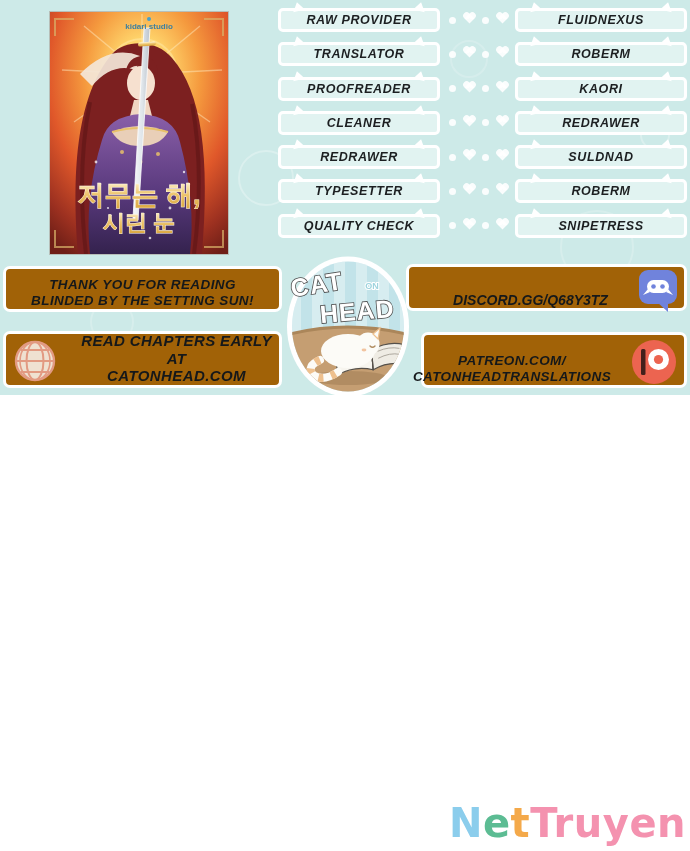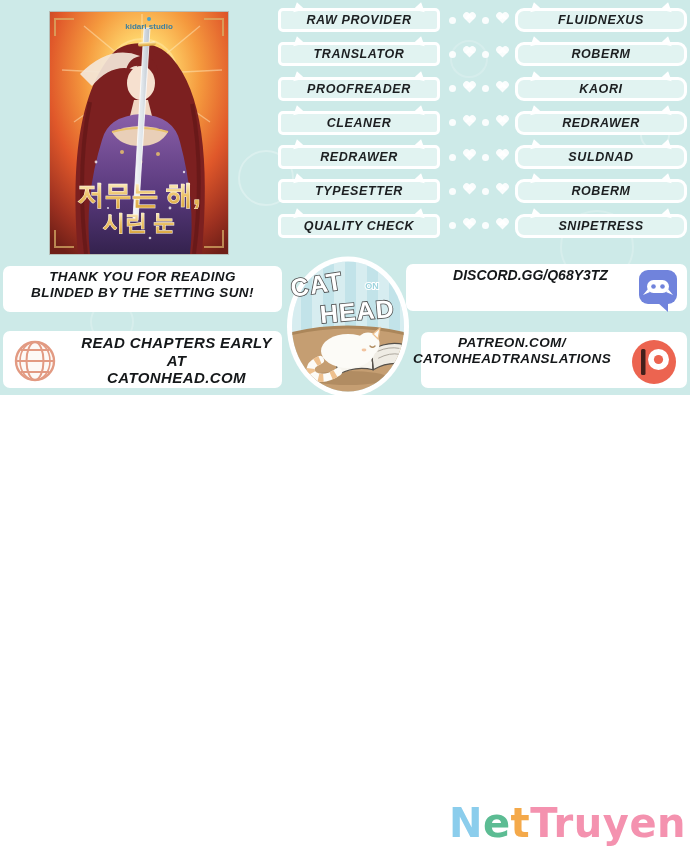--- a/index.html
+++ b/index.html
@@ -15,32 +15,32 @@
   
   .credits{position:absolute;left:278px;top:8px;width:409px;display:flex;flex-direction:column;gap:10.3px;}
   .credit-row{display:flex;align-items:center;height:24px;}
   .pill{position:relative;height:24px;box-sizing:border-box;background:#e1f3f1;border:3px solid #ffffff;
         border-radius:5px;display:flex;align-items:center;justify-content:center;}
   .pill::before,.pill::after{content:"";position:absolute;top:-9px;width:0;height:0;
         border-left:6px solid transparent;border-right:6px solid transparent;border-bottom:9px solid #ffffff;}
   .pill::before{left:11px;transform:rotate(-14deg);}
   .pill::after{right:11px;transform:rotate(14deg);}
   .role-pill{width:162px;}
-  .name-pill{width:172px;border-radius:9px;}
+  .name-pill{width:172px;}
   .pill-label{font-size:12.5px;font-weight:700;font-style:italic;letter-spacing:.6px;color:#1c1f21;white-space:nowrap;}
   .sep-group{flex:0 0 75px;display:flex;align-items:center;justify-content:space-evenly;}
   .dot{width:7px;height:7px;border-radius:50%;background:rgba(255,255,255,.9);}
   .heart{width:7px;height:7px;background:rgba(255,255,255,.9);transform:rotate(45deg);position:relative;margin-top:-3px;}
   .heart::before,.heart::after{content:"";position:absolute;width:7px;height:7px;border-radius:50%;background:rgba(255,255,255,.9);}
   .heart::before{left:-4px;top:0;}
   .heart::after{top:-4px;left:0;}
 
   
-  .banner{position:absolute;background:#ffffff;border:3px solid #ffffff;border-radius:7px;box-sizing:border-box;
-          display:flex;align-items:flex-start;justify-content:center;color:#15181a;font-style:italic;font-weight:700;}
+  .banner{position:absolute;background:#a16207;border:3px solid #ffffff;border-radius:7px;box-sizing:border-box;
+          display:flex;align-items:flex-end;justify-content:center;color:#15181a;font-style:italic;font-weight:700;}
   .lines{text-align:center;line-height:1.18;letter-spacing:.4px;}
   .banner-thanks{left:3px;top:266px;width:279px;height:46px;font-size:13.5px;}
   .banner-discord{left:406px;top:264px;width:281px;height:47px;font-size:14px;padding-right:32px;}
   .banner-read{left:3px;top:331px;width:279px;height:57px;font-size:15px;padding-left:68px;}
   .banner-patreon{left:421px;top:332px;width:266px;height:56px;font-size:13.5px;padding-right:84px;}
   .icon-abs{position:absolute;}
   .discord-ic{right:5px;top:1px;}
   .patreon-ic{right:7px;top:4px;}
   .globe-ic{left:7px;top:5px;}
 

